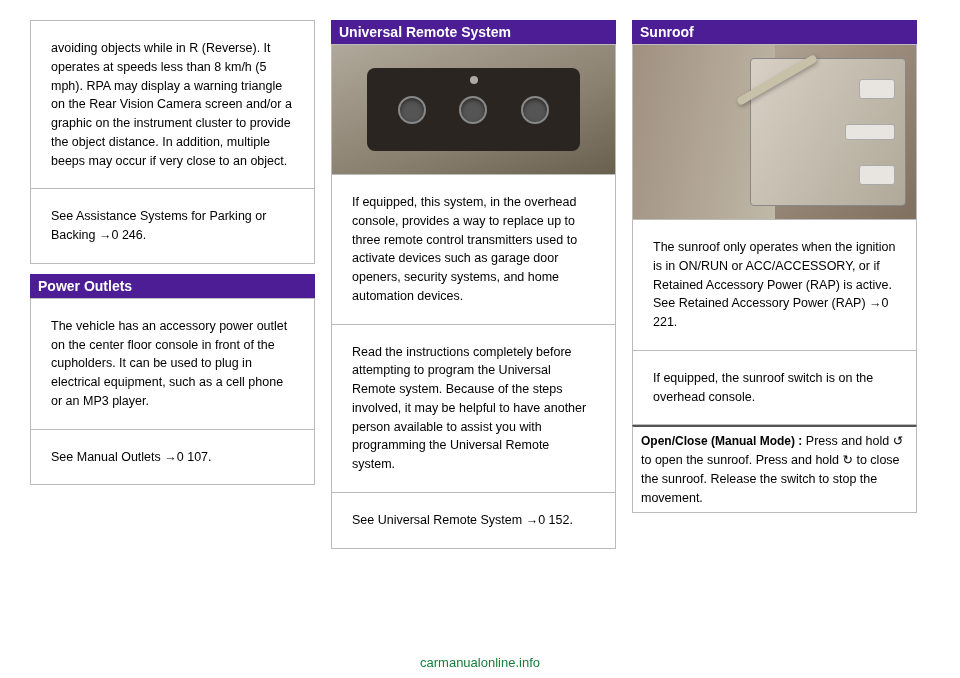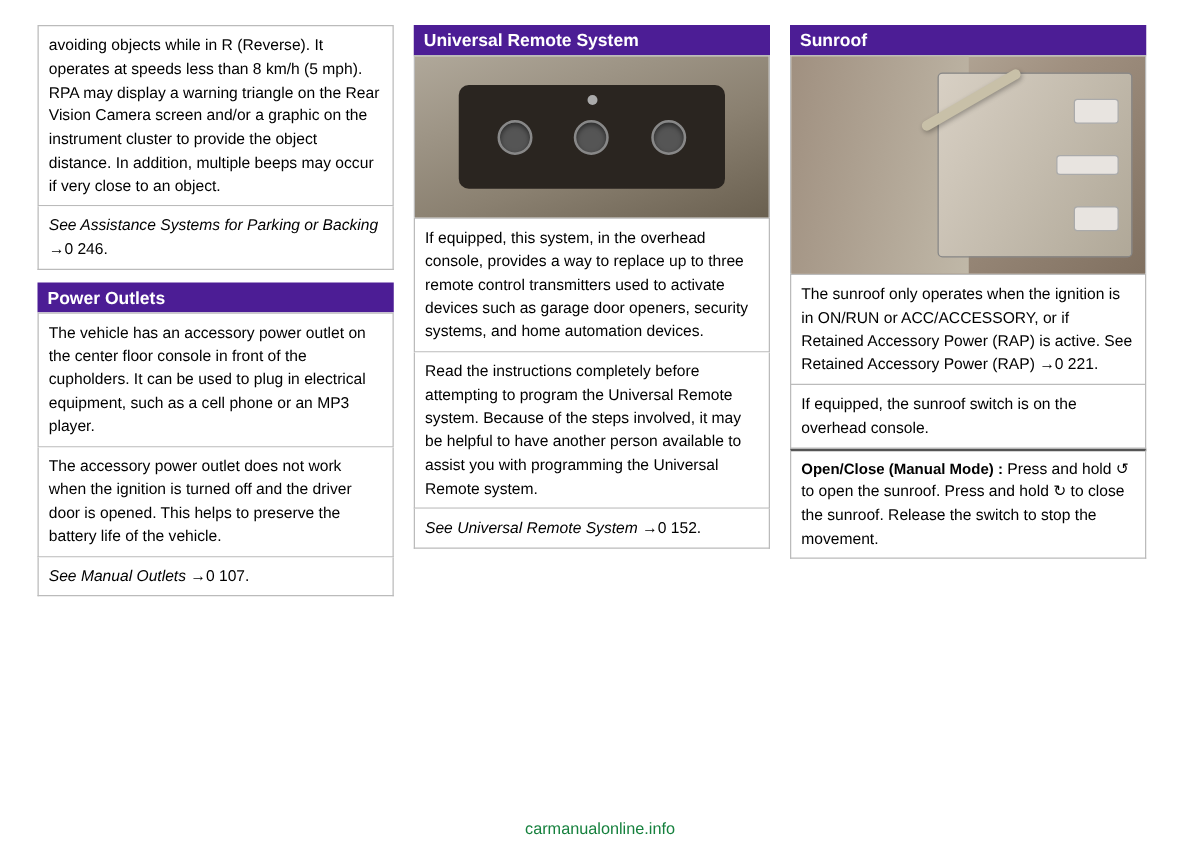--- a/index.html
+++ b/index.html
@@ -57,24 +57,23 @@
       padding: 6px 8px;
       font-size: 12.5px;
       line-height: 1.5;
       margin-bottom: 0;
       background: #fff;
     }
     .content-block + .content-block {
       border-top: none;
     }
     .content-block p {
-      margin: 0;
+      margin: 12px;
     }
     .ref-link {
-      font-style: italic;
     }
 
     
     .img-placeholder {
       border: 1px solid #bbb;
       border-bottom: none;
       background: #d0ccc8;
       display: flex;
       align-items: center;
       justify-content: center;
@@ -192,23 +191,20 @@
     </div>
 
     <div style="margin-top: 10px; border-radius: 29px;">
       <div class="section-header">
         <span>Power Outlets</span>
       </div>
       <div class="content-block">
         <p>The vehicle has an accessory power outlet on the center floor console in front of the cupholders. It can be used to plug in electrical equipment, such as a cell phone or an MP3 player.</p>
       </div>
       <div class="content-block">
-        <p>The accessory power outlet does not work when the ignition is turned off and the driver door is opened. This helps to preserve the battery life of the vehicle.</p>
-      </div>
-      <div class="content-block">
         <p>
           <span class="ref-link">See Manual Outlets</span><span> →0 107.</span>
         </p>
       </div>
     </div>
   </div>
 
   <div class="col">
     <div class="section-header">
       <span>Universal Remote System</span>

